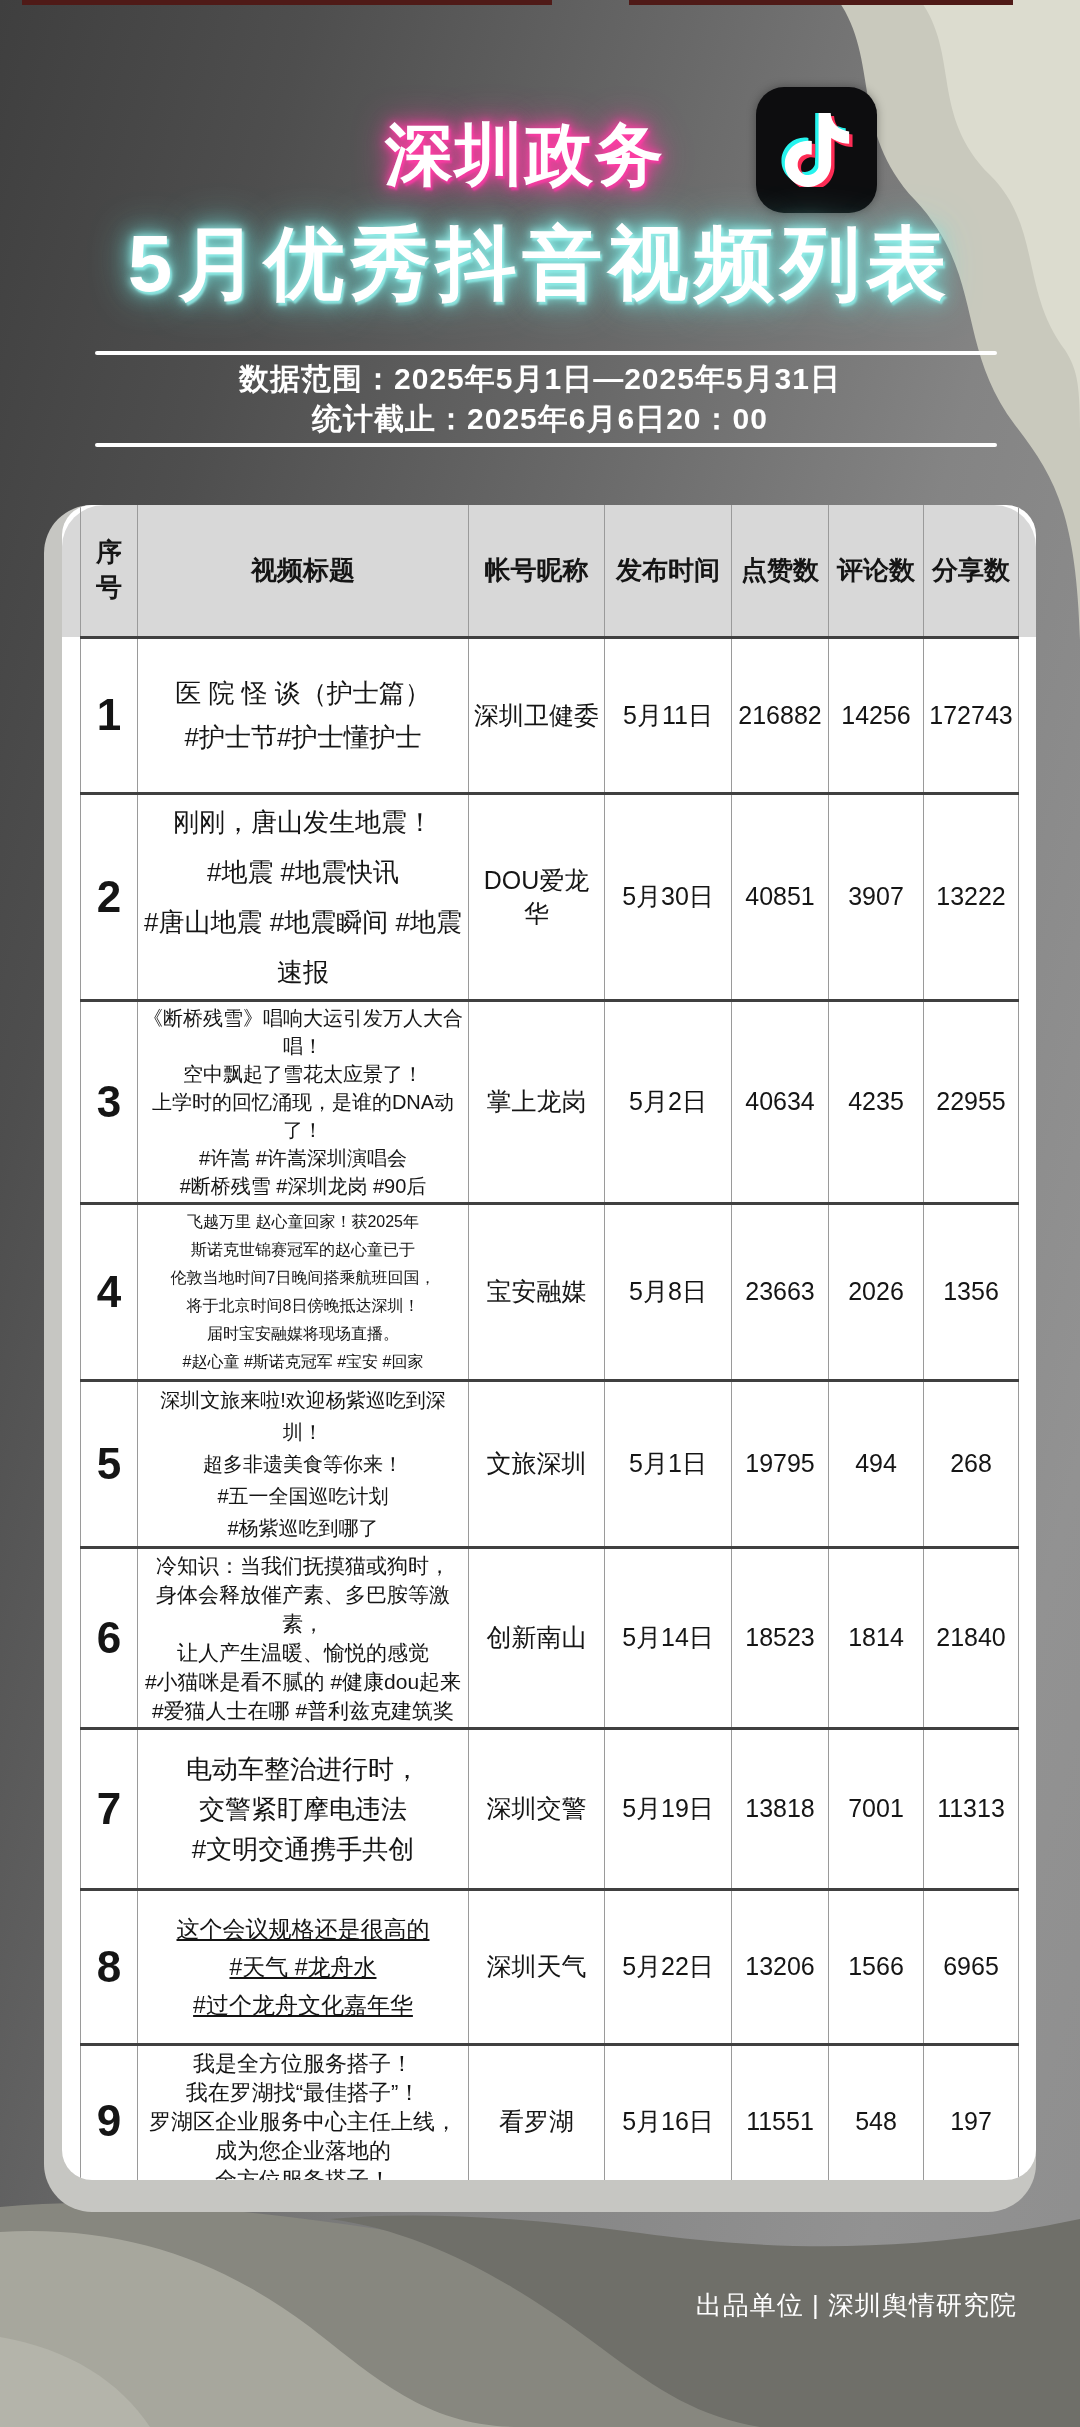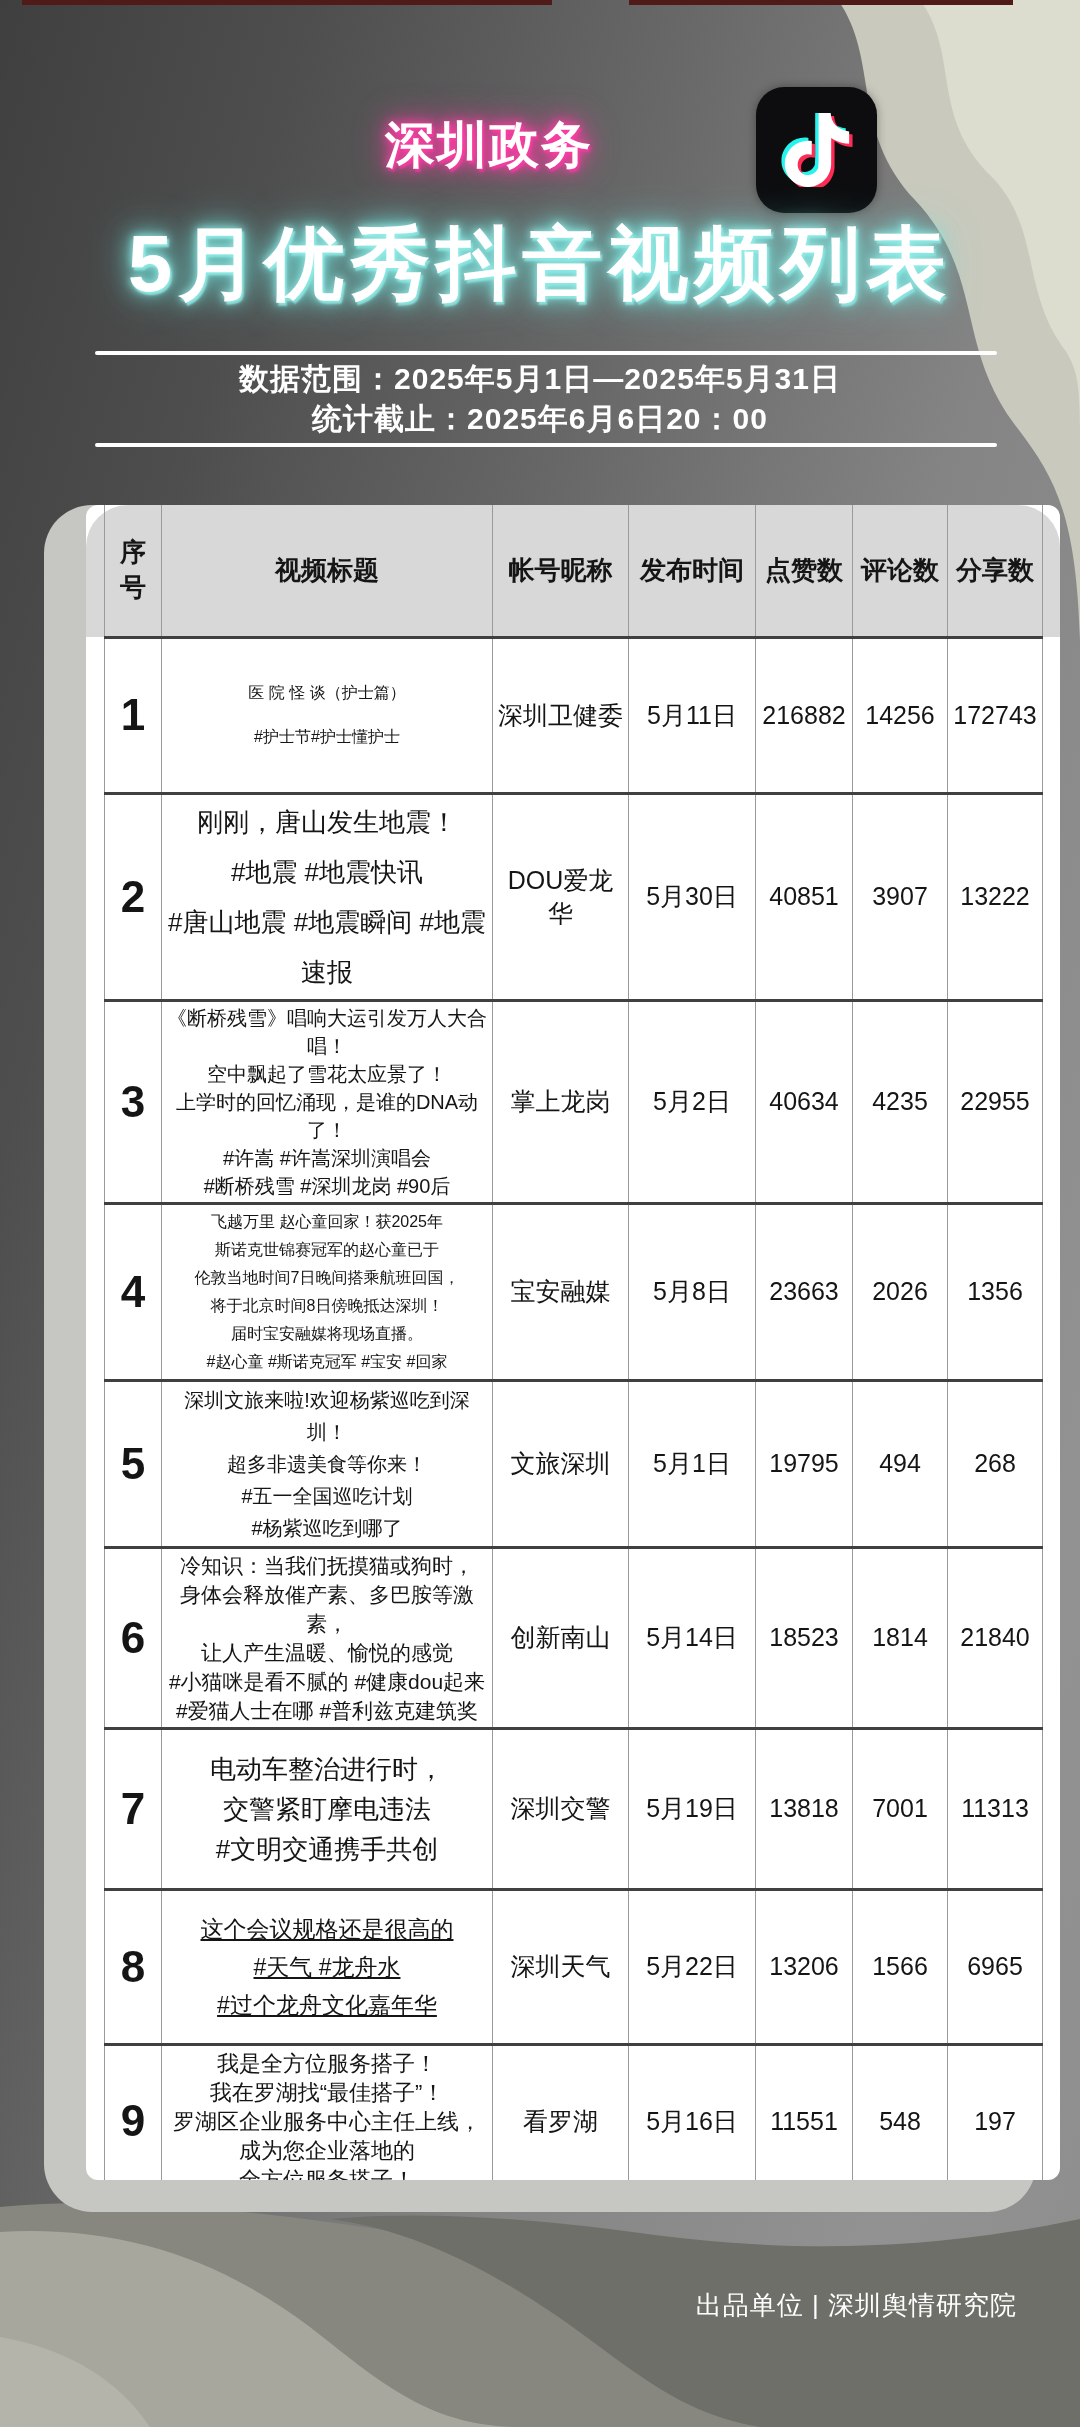--- a/index.html
+++ b/index.html
@@ -12,21 +12,21 @@
   
   .decor{position:absolute;z-index:0;}
   .shape-tr{top:0;right:0;width:300px;height:640px;}
   .shape-bl{left:0;bottom:0;width:1080px;height:250px;}
   .top-red{position:absolute;top:0;height:5px;background:#4f1a17;z-index:0;}
   .top-red.seg1{left:22px;width:530px;}
   .top-red.seg2{left:629px;width:384px;}
   
   .page-title{
     position:absolute;left:385px;top:120px;z-index:1;margin:0;
-    font-size:50px;font-weight:900;letter-spacing:2px;line-height:1;color:#fff;
+    font-size:68px;font-weight:900;letter-spacing:2px;line-height:1;color:#fff;
     text-shadow:0 0 8px #ff3ea5,0 0 18px #ff3ea5,0 0 34px #ff3ea5,2px 3px 2px #d63d96;
   }
   .douyin-tile{
     position:absolute;left:756px;top:87px;width:121px;height:126px;z-index:1;
     background:#0d0d0f;border-radius:28px;display:flex;align-items:center;justify-content:center;
     box-shadow:0 0 10px rgba(0,0,0,.35);
   }
   .page-subtitle{
     position:absolute;left:0;top:222px;width:100%;z-index:1;margin:0;text-align:center;
     font-size:80px;font-weight:900;letter-spacing:6px;line-height:1.05;color:#fff;
@@ -37,36 +37,36 @@
   .rule.top{top:351px;}
   .rule.bottom{top:443px;}
   .info-line{position:absolute;left:0;width:100%;margin:0;text-align:center;z-index:1;
     color:#fff;font-size:30px;font-weight:700;letter-spacing:1px;line-height:34px;}
   .info-line.l1{top:362px;}
   .info-line.l2{top:402px;}
   
   .card-backing{position:absolute;left:44px;top:505px;width:992px;height:1707px;
     background:#c6c6c2;border-radius:48px;z-index:1;}
   .card{position:absolute;left:62px;top:505px;width:974px;height:1675px;
-    background:#fff;border-radius:12px;z-index:2;overflow:hidden;margin-left:24px;}
+    background:#fff;border-radius:30px;z-index:2;overflow:hidden;}
   .card::before{content:"";position:absolute;left:0;top:0;width:100%;height:132px;
     background:#d8d8d8;border-radius:42px 42px 0 0;}
   table.video-table{position:relative;z-index:1;margin:0 18px;width:938px;
     border-collapse:collapse;table-layout:fixed;color:#151515;}
   .video-table th,.video-table td{
     border-right:1px solid #9a9a9a;padding:2px 4px;text-align:center;vertical-align:middle;
     overflow:hidden;}
   .video-table th:first-child,.video-table td:first-child{border-left:1px solid #9a9a9a;}
   .video-table thead tr{height:132px;}
   .video-table thead th{font-size:26px;font-weight:700;border-bottom:3px solid #404040;background:transparent;}
   .video-table tbody td{border-bottom:3px solid #404040;}
   .cell-num{font-size:44px;font-weight:700;font-stretch:condensed;}
   .cell-title{white-space:pre-line;font-weight:500;}
   .cell-account,.cell-date,.cell-likes,.cell-comments,.cell-shares{font-size:25px;}
-  tbody tr:nth-child(1){height:156px;}  tbody tr:nth-child(1) .cell-title{font-size:16px;line-height:44px;}
+  tbody tr:nth-child(1){height:156px;}  tbody tr:nth-child(1) .cell-title{font-size:26px;line-height:44px;}
   tbody tr:nth-child(2){height:165px;}  tbody tr:nth-child(2) .cell-title{font-size:26px;line-height:50px;}
   tbody tr:nth-child(3){height:147px;}  tbody tr:nth-child(3) .cell-title{font-size:20px;line-height:28px;}
   tbody tr:nth-child(4){height:177px;}  tbody tr:nth-child(4) .cell-title{font-size:16px;line-height:28px;}
   tbody tr:nth-child(5){height:130px;}  tbody tr:nth-child(5) .cell-title{font-size:20px;line-height:32px;}
   tbody tr:nth-child(6){height:151px;}  tbody tr:nth-child(6) .cell-title{font-size:21px;line-height:29px;}
   tbody tr:nth-child(7){height:161px;}  tbody tr:nth-child(7) .cell-title{font-size:26px;line-height:40px;}
   tbody tr:nth-child(8){height:155px;}  tbody tr:nth-child(8) .cell-title{font-size:23px;line-height:38px;text-decoration:underline;}
   tbody tr:nth-child(9){height:154px;}  tbody tr:nth-child(9) .cell-title{font-size:22px;line-height:29px;}
   tbody tr:nth-child(10){height:147px;} tbody tr:nth-child(10) .cell-title{font-size:24px;line-height:33px;}
   

